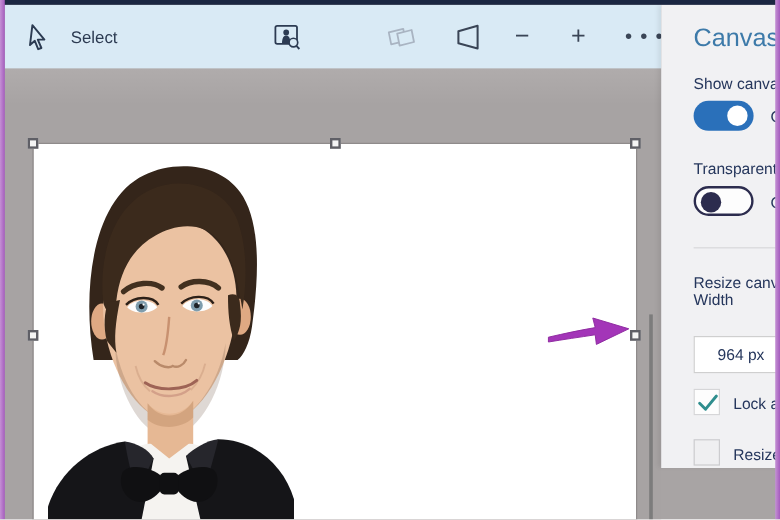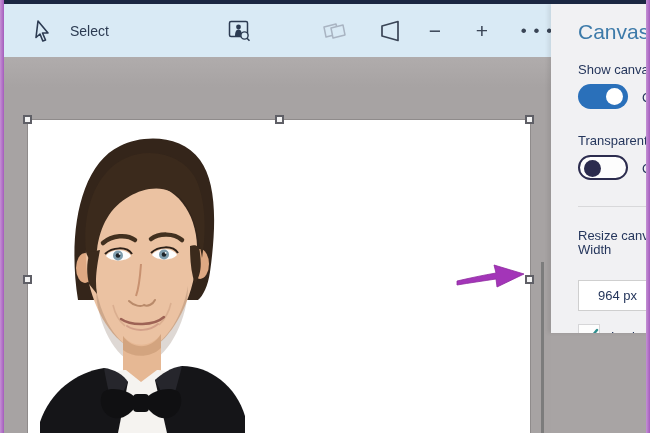--- a/index.html
+++ b/index.html
@@ -28,21 +28,21 @@
                background:linear-gradient(180deg,#b0acac 0%, #a7a3a3 8%, #a7a3a3 100%); z-index:5; }
   .doccanvas { position:absolute; left:24px; top:63px; width:502px; height:313px;
                background:#fff; outline:1px solid #8f8b8b; }
   .handle { position:absolute; width:9px; height:9px; background:#f5f5f5;
             border:2px solid #5f5f66; z-index:30; }
   .scrollthumb { position:absolute; left:537px; top:205px; width:3px; height:171px;
                  background:#7c7c7c; z-index:25; }
   .arrow-anno { position:absolute; left:452px; top:202px; z-index:40; }
 
   
-  .panel { position:absolute; left:551px; top:4px; width:99px; height:329px;
+  .panel { position:absolute; left:551px; top:4px; width:99px; height:386px;
            background:#f1f1f3; z-index:50; overflow:hidden;
            box-shadow:-3px 0 4px rgba(0,0,0,.08); }
   .panel .title { position:absolute; left:27px; top:16px; font-size:21px; color:#3d7aa9;
                   white-space:nowrap; font-weight:400; }
   .plabel { position:absolute; left:27px; font-size:13px; color:#25365c; white-space:nowrap; }
   .toggle { position:absolute; left:27px; width:50px; height:25px; border-radius:13px; cursor:pointer; }
   .toggle .knob { position:absolute; top:4px; width:17px; height:17px; border-radius:50%; }
   .toggle.on { background:#2a70ba; }
   .toggle.on .knob { right:5px; background:#fff; }
   .toggle.off { background:#fdfdfd; border:2px solid #2c2c4e; }
@@ -62,21 +62,21 @@
 </style>
 </head>
 <body>
 
 <div class="app">
 
   <div class="topstrip"></div>
 
   <div class="toolbar">
 
-    <div class="tool" style="left:28px;gap:16px;">
+    <div class="tool" style="left:17px;gap:16px;">
       <svg width="22" height="24" viewBox="0 0 22 24">
         <path d="M6,2 L16,14 L10.5,14 L13.5,21 L10.8,22 L8,15 L4,18.5 Z" fill="none" stroke="#2c3b52" stroke-width="1.6" stroke-linejoin="round"></path>
       </svg>
       <span>Select</span>
     </div>
 
 
     <div class="tbtn" style="left:218px; width:36px;">
       <svg width="24" height="22" viewBox="0 0 24 22">
         <rect x="1.5" y="1.5" width="18" height="15" rx="1.5" fill="none" stroke="#2c3b52" stroke-width="1.5"></rect>

